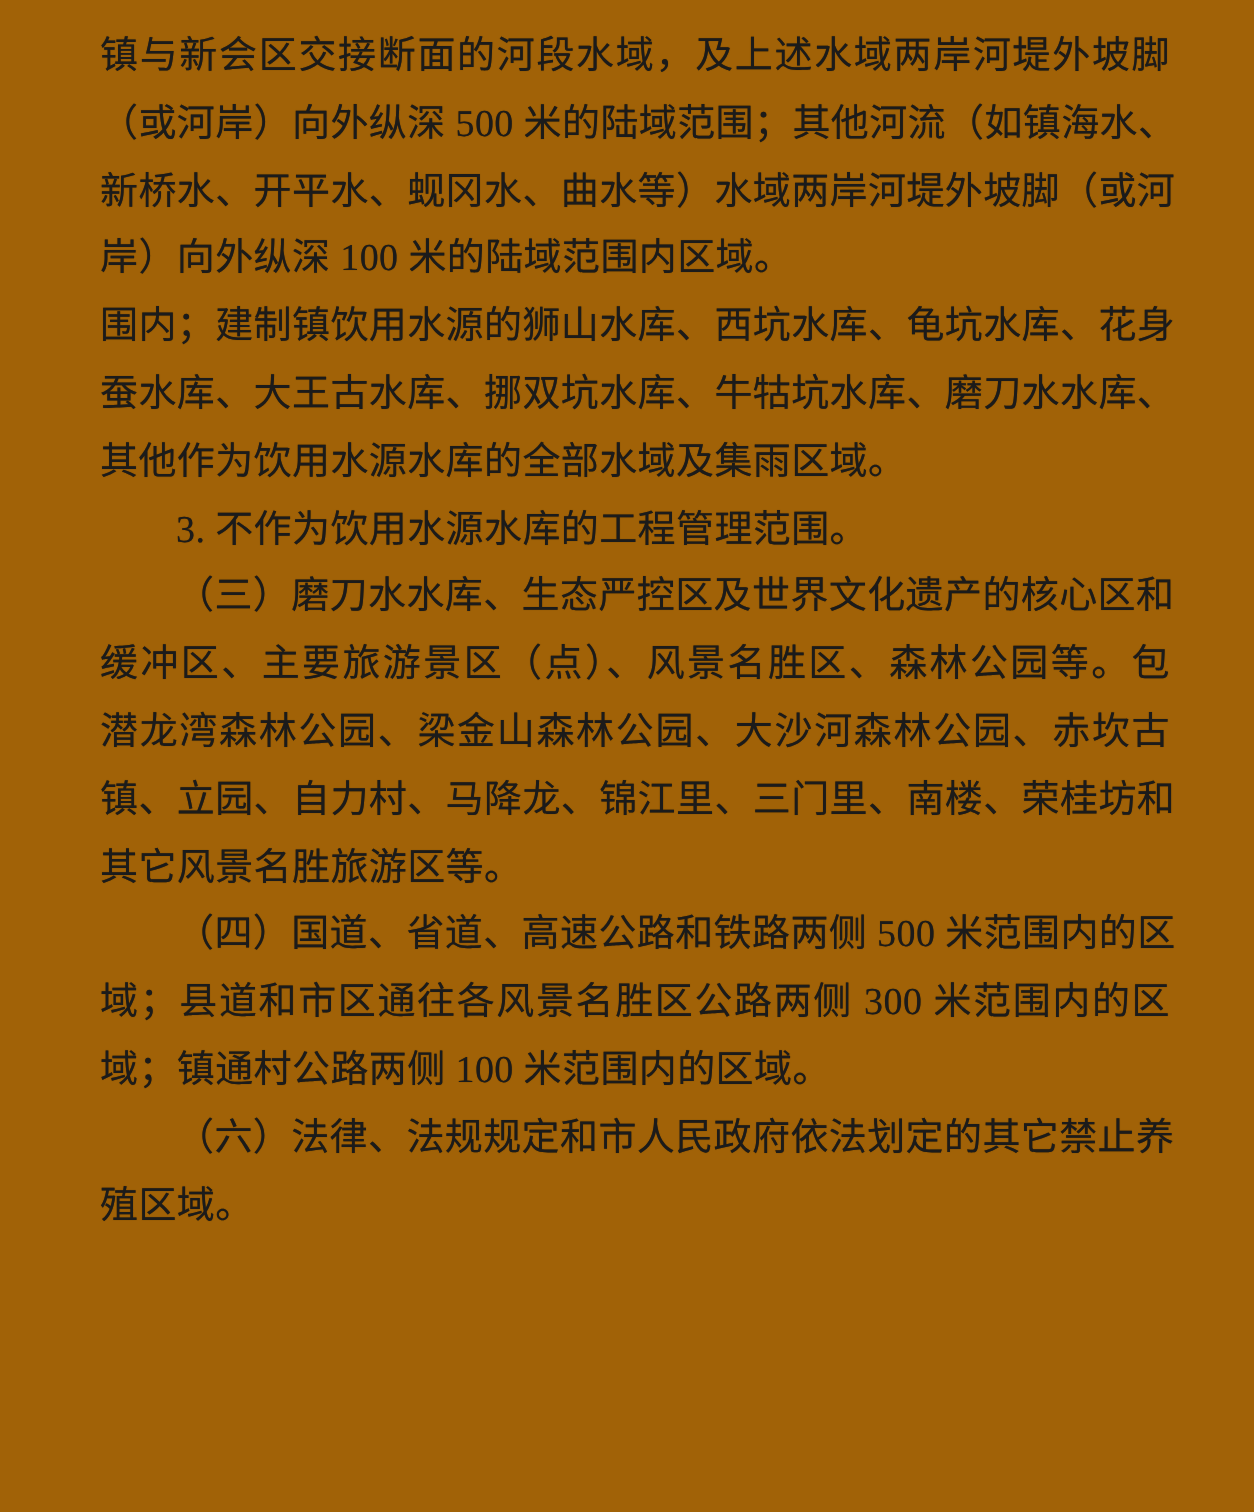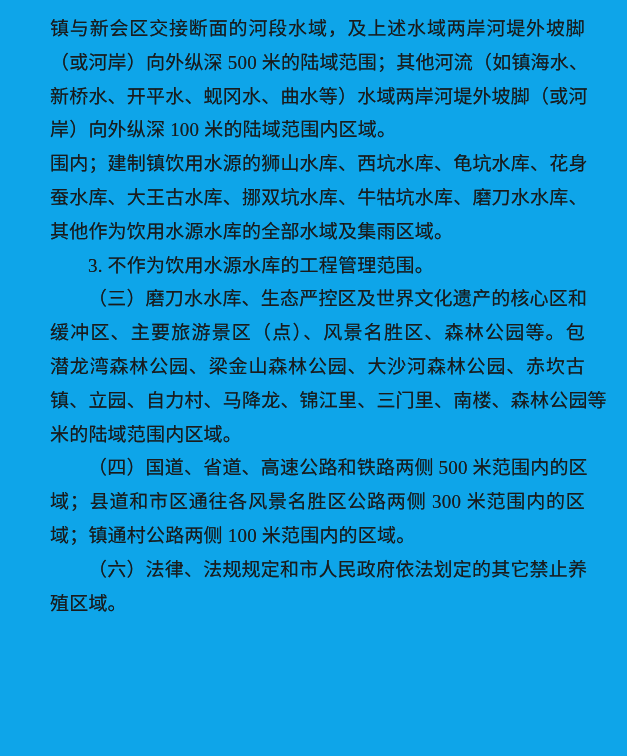--- a/index.html
+++ b/index.html
@@ -10,21 +10,21 @@
   body {
     width: 627px;
     height: 756px;
     overflow: hidden;
     background: #ffffff;
   }
   .page {
     position: relative;
     width: 627px;
     height: 756px;
-    background: #0ea5e9;
+    background: #a16207;
     font-family: "Liberation Serif", "DejaVu Serif", serif;
     color: #1b1b1b;
   }
   .doc-text {
     position: absolute;
     left: 50px;
     top: 12px;
     width: 535px;
   }
   .line {
@@ -55,21 +55,21 @@
       <div class="line">（或河岸）向外纵深 500 米的陆域范围；其他河流（如镇海水、</div>
       <div class="line">新桥水、开平水、蚬冈水、曲水等）水域两岸河堤外坡脚（或河</div>
       <div class="line last">岸）向外纵深 100 米的陆域范围内区域。</div>
       <div class="line">围内；建制镇饮用水源的狮山水库、西坑水库、龟坑水库、花身</div>
       <div class="line">蚕水库、大王古水库、挪双坑水库、牛牯坑水库、磨刀水水库、</div>
       <div class="line last">其他作为饮用水源水库的全部水域及集雨区域。</div>
       <div class="line indent last">3. 不作为饮用水源水库的工程管理范围。</div>
       <div class="line indent">（三）磨刀水水库、生态严控区及世界文化遗产的核心区和</div>
       <div class="line">缓冲区、主要旅游景区（点）、风景名胜区、森林公园等。包</div>
       <div class="line">潜龙湾森林公园、梁金山森林公园、大沙河森林公园、赤坎古</div>
-      <div class="line">镇、立园、自力村、马降龙、锦江里、三门里、南楼、森林公园等</div>
-      <div class="line last">米的陆域范围内区域。</div>
+      <div class="line">镇、立园、自力村、马降龙、锦江里、三门里、南楼、荣桂坊和</div>
+      <div class="line last">其它风景名胜旅游区等。</div>
       <div class="line indent">（四）国道、省道、高速公路和铁路两侧 500 米范围内的区</div>
       <div class="line">域；县道和市区通往各风景名胜区公路两侧 300 米范围内的区</div>
       <div class="line last">域；镇通村公路两侧 100 米范围内的区域。</div>
       <div class="line indent">（六）法律、法规规定和市人民政府依法划定的其它禁止养</div>
       <div class="line last">殖区域。</div>
     </div>
 </div>
 
 </body></html>

